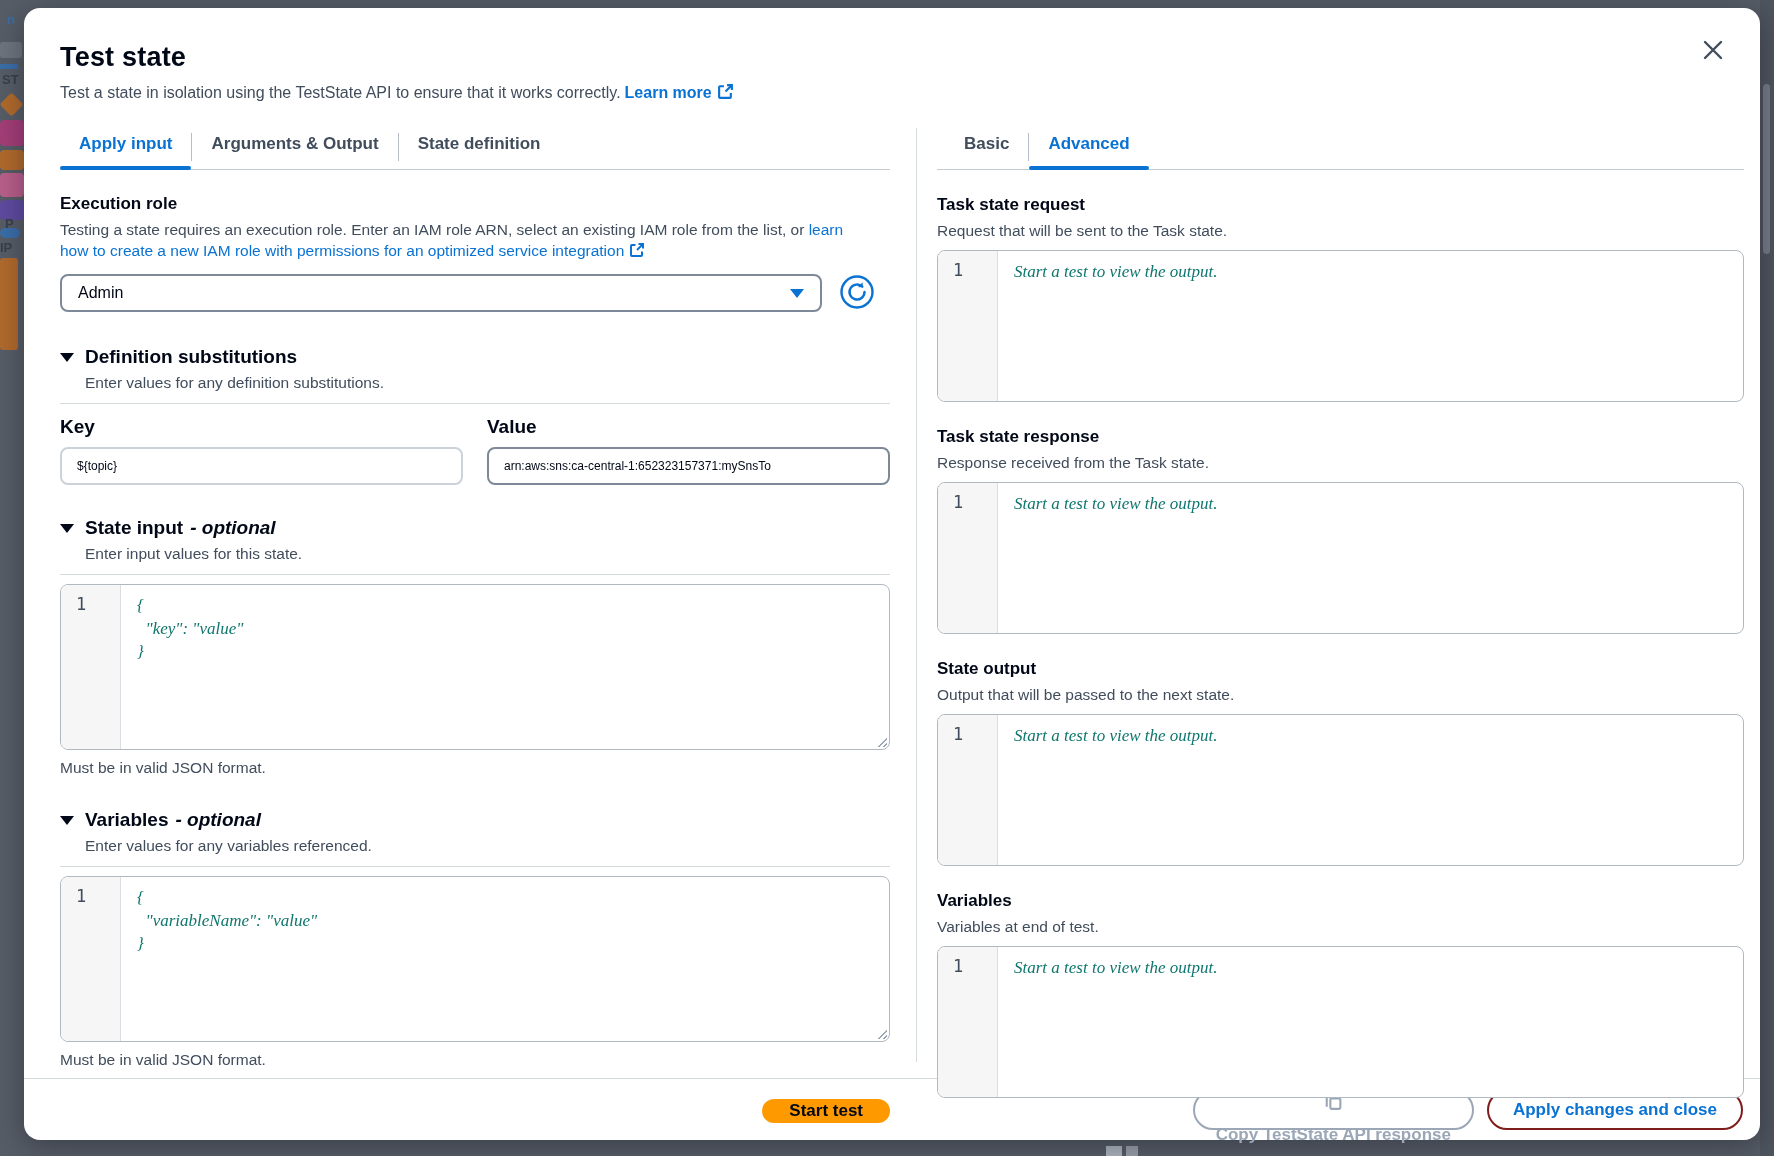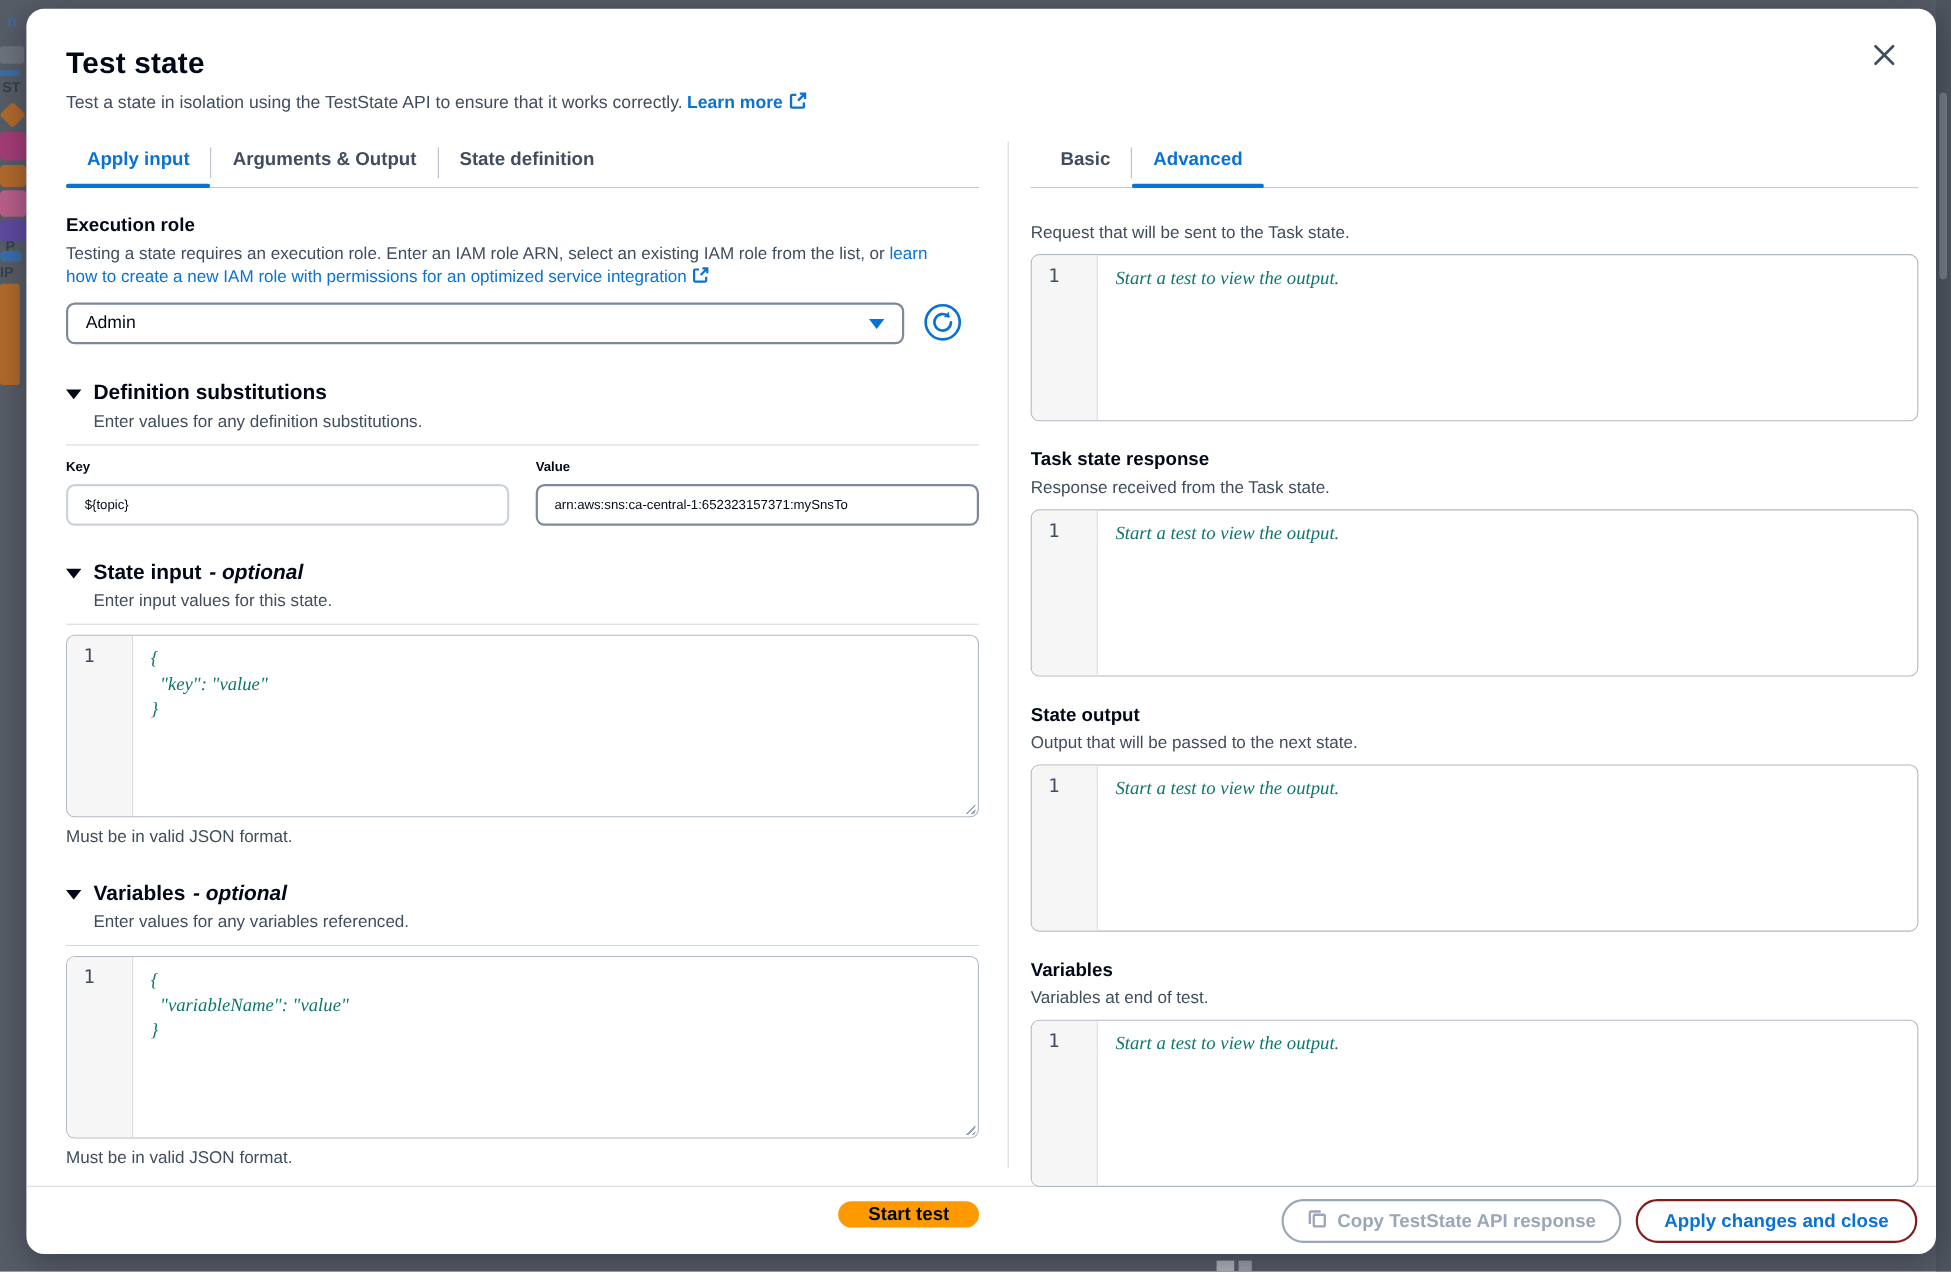--- a/index.html
+++ b/index.html
@@ -95,21 +95,21 @@
     border-top: 9px solid #000716;
   }
   .expand-title { font-size: 19px; font-weight: bold; color: #000716; }
   .optional { font-style: italic; margin-left: 7px; }
   .expand-desc { margin-left: 25px; margin-top: 6px; font-size: 15.5px; color: #414d5c; }
   .h-divider { height: 1px; background: #d5dbdb; margin-top: 11px; }
 
   
   .kv-row { display: flex; gap: 24px; margin-top: 12px; }
   .kv-col { flex: 1; }
-  .kv-label { font-size: 12px; font-weight: bold; color: #000716; margin-bottom: 9px; }
+  .kv-label { font-size: 19px; font-weight: bold; color: #000716; margin-bottom: 9px; }
   .text-input {
     width: 100%; height: 38px; border-radius: 8px; padding: 16px 15px;
     font-family: inherit; font-size: 12px; color: #000716; background: #fff;
     outline: none; white-space: nowrap; overflow: hidden;
   }
   .text-input.disabled { border: 2px solid #ccd2da; color: #000716; }
   .text-input.editable { border: 2px solid #7d8998; }
 
   
   .code-editor {
@@ -151,21 +151,21 @@
   .modal-footer {
     height: 62px; border-top: 1px solid #d5dbdb;
     display: flex; align-items: center; justify-content: flex-end;
     gap: 13px; padding-right: 17px;
   }
   .btn-secondary {
     height: 40px; border-radius: 20px; padding: 0 21px;
     background: #fff; font-family: inherit; font-size: 17px; font-weight: bold; cursor: pointer;
     display: flex; align-items: center; gap: 9px;
   }
-  .btn-copy { border: 2px solid #9ba7b6; color: #9ba7b6; }
+  .btn-copy { border: 2px solid #9ba7b6; color: #9ba7b6; flex-direction: column; }
   .btn-apply { border: 2px solid #7f1d1d; color: #0972d3; padding: 0 24px; }
 </style>
 </head>
 <body>
 
 <div class="backdrop">
   <span class="bd bd-text blue" style="left:7px; top:12px;">n</span>
   <div class="bd" style="left:0; top:42px; width:22px; height:16px; background:#6e747d; border-radius:3px;"></div>
   <div class="bd" style="left:0; top:64px; width:18px; height:5px; background:#3a6ea8;"></div>
   <span class="bd bd-text" style="left:2px; top:72px;">ST</span>
@@ -299,20 +299,21 @@
 
     <div class="col-right">
 
       <div class="tabs">
         <button class="tab">Basic</button>
         <div class="tab-sep"></div>
         <button class="tab active">Advanced</button>
       </div>
 
       <div class="right-section">
+        <div class="section-heading">Task state request</div>
         <div class="section-desc">Request that will be sent to the Task state.</div>
         <div class="code-editor h-right">
           <div class="gutter"><span>1</span></div>
           <div class="code-area">Start a test to view the output.</div>
         </div>
       </div>
 
       <div class="right-section">
         <div class="section-heading">Task state response</div>
         <div class="section-desc">Response received from the Task state.</div>

